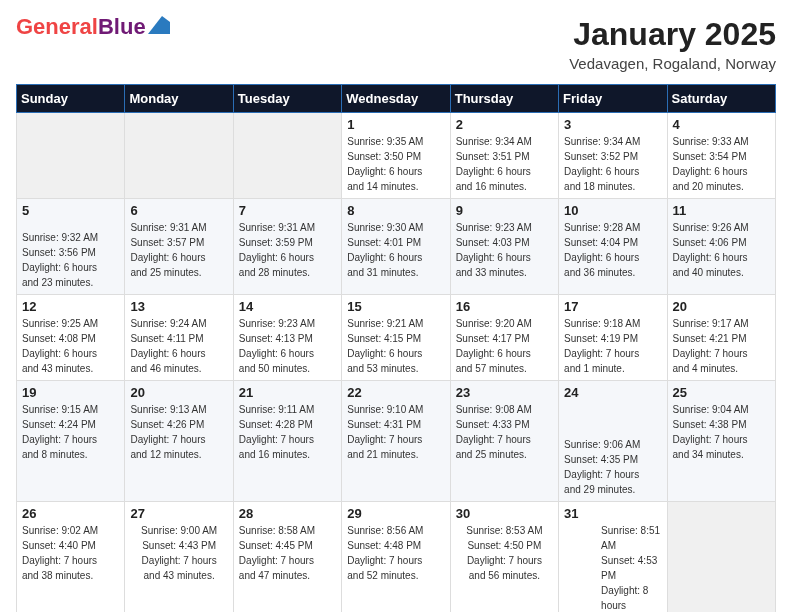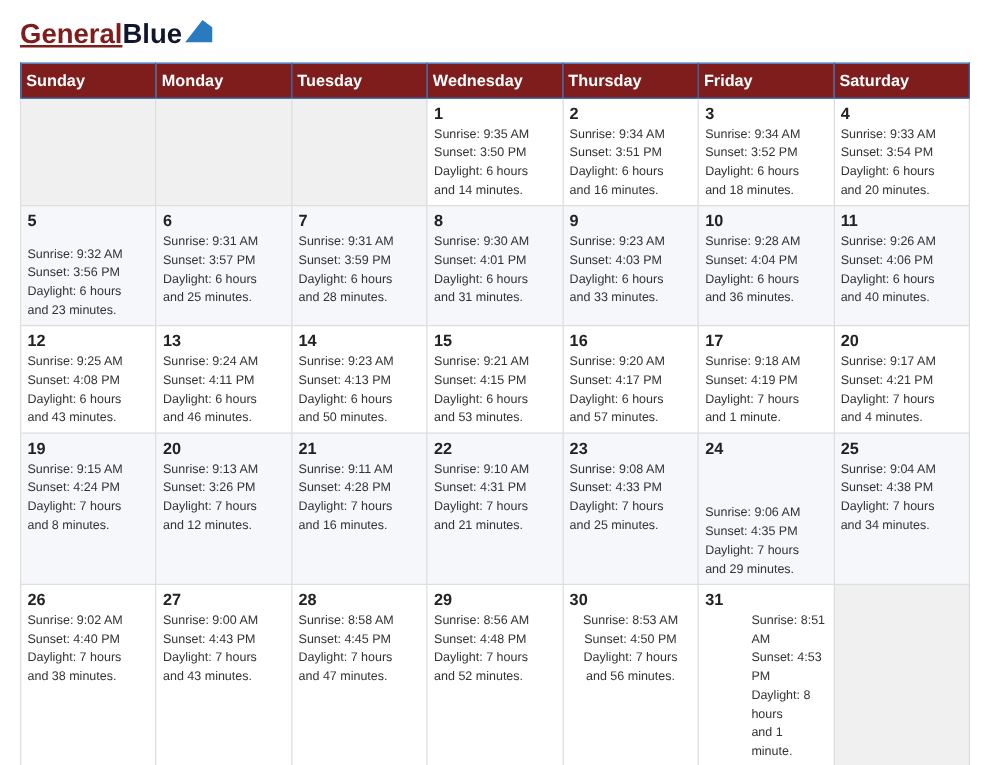--- a/index.html
+++ b/index.html
@@ -21,42 +21,42 @@
       flex-direction: column;
       align-items: flex-start;
     }
     .logo-text {
       font-size: 22px;
       font-weight: bold;
       color: #1a3a6b;
       line-height: 1;
     }
     .logo-text span.blue-part {
-      color: #0f172a;
+      color: #701a75;
     }
     .title-section {
       text-align: right;
     }
     .month-title {
       font-size: 32px;
       font-weight: bold;
       color: #222;
     }
     .subtitle {
       font-size: 15px;
       color: #444;
       margin-top: 2px;
     }
     .calendar {
       width: 100%;
       border-collapse: collapse;
       border: 1px solid #ccc;
     }
     .calendar th {
-      background: #7f1d1d;
+      background: #0f172a;
       color: #fff;
       font-size: 13px;
       font-weight: bold;
       padding: 6px 4px;
       text-align: left;
       border: 1px solid #2a6db5;
     }
     .calendar td {
       vertical-align: top;
       padding: 4px 5px;
@@ -86,26 +86,30 @@
       background: #f0f0f0 !important;
     }
   </style>
 </head>
 <body>
 
 <div class="header-section">
   <div class="logo">
     <div style="display:flex; align-items:center;">
       <span class="logo-text">
-        <span style="color:#7f1d1d;text-decoration:underline;">General</span><span class="blue-part">Blue</span>
+        <span style="color:#ef4444;">General</span><span class="blue-part">Blue</span>
       </span>
       <svg width="22" height="18" viewBox="0 0 22 18" style="margin-left:2px; margin-top:-4px;">
         <polygon points="0,18 14,0 22,6 22,18" fill="#2a7abf"></polygon>
       </svg>
     </div>
+  </div>
+  <div class="title-section">
+    <div class="month-title">January 2025</div>
+    <div class="subtitle">Vedavagen, Rogaland, Norway</div>
   </div>
 </div>
 
 <table class="calendar">
   <thead>
     <tr>
     <th>Sunday</th>
         <th>Monday</th>
         <th>Tuesday</th>
         <th>Wednesday</th>
@@ -254,21 +258,21 @@
         <td>
           <span class="day-number">19</span>
           <div class="day-info" style="white-space: pre-line;">Sunrise: 9:15 AM
 Sunset: 4:24 PM
 Daylight: 7 hours
 and 8 minutes.</div>
         </td>
         <td>
           <span class="day-number">20</span>
           <div class="day-info" style="white-space: pre-line;">Sunrise: 9:13 AM
-Sunset: 3:26 PM
+Sunset: 4:26 PM
 Daylight: 7 hours
 and 12 minutes.</div>
         </td>
         <td>
           <span class="day-number">21</span>
           <div class="day-info" style="white-space: pre-line;">Sunrise: 9:11 AM
 Sunset: 4:28 PM
 Daylight: 7 hours
 and 16 minutes.</div>
         </td>
@@ -304,21 +308,21 @@
       <tr>
         <td>
           <span class="day-number">26</span>
           <div class="day-info" style="white-space: pre-line;">Sunrise: 9:02 AM
 Sunset: 4:40 PM
 Daylight: 7 hours
 and 38 minutes.</div>
         </td>
         <td>
           <span class="day-number">27</span>
-          <div class="day-info" style="white-space: pre-line;">Sunrise: 9:00 AM
+          <div class="day-info" style="white-space: pre-line; text-align: center;">Sunrise: 9:00 AM
 Sunset: 4:43 PM
 Daylight: 7 hours
 and 43 minutes.</div>
         </td>
         <td>
           <span class="day-number">28</span>
           <div class="day-info" style="white-space: pre-line;">Sunrise: 8:58 AM
 Sunset: 4:45 PM
 Daylight: 7 hours
 and 47 minutes.</div>

